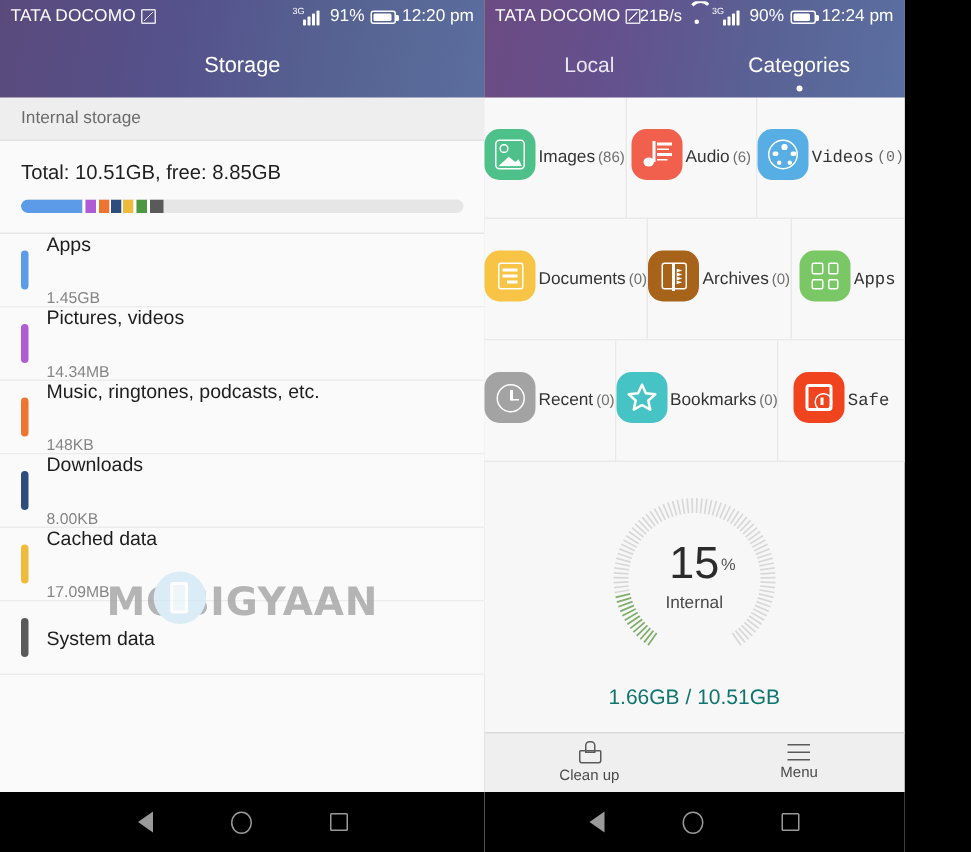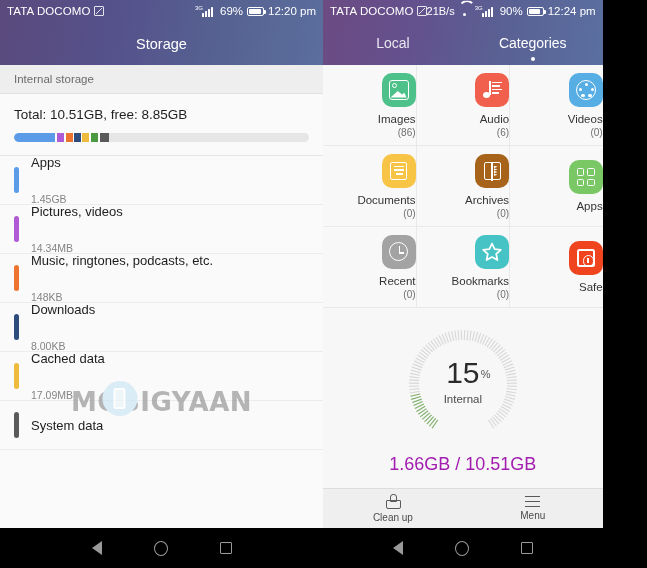--- a/index.html
+++ b/index.html
@@ -128,25 +128,25 @@
     width:35px; height:35px; border-radius:50%; background:#cfe7f5;
     display:flex; align-items:center; justify-content:center;
   }
   .wm-phone { width:12px; height:21px; border:2px solid #ffffff; border-radius:2px; background:#eaf5fb; }
 
   
   .grid { background:#f7f7f7; }
   .grid-row { display:flex; }
   .cell {
     flex:1; height:81px;
-    display:flex; flex-direction:column; align-items:flex-end; justify-content:center;
+    display:flex; flex-direction:row; align-items:center; justify-content:center;
     border-right:1px solid #e9e9e9; border-bottom:1px solid #e9e9e9;
     background:#f8f8f8; gap:2px;
   }
-  .cell:last-child { border-right:none; }
+  .cell:last-child { border-right:none;font-family:Liberation Mono, monospace; }
   .icon-sq {
     width:34px; height:34px; border-radius:10px;
     display:flex; align-items:center; justify-content:center; margin-bottom:4px;
   }
   .cell-label { font-size:11.5px; color:#343434; }
   .cell-count { font-size:10px; color:#6f6f6f; }
 
   
   .gl { position:relative; width:20px; height:20px; }
   .gl-img { border:1.8px solid #fff; border-radius:3px; }
@@ -184,21 +184,21 @@
   }
   .gauge { position:relative; width:112px; height:112px; }
   .gauge-center {
     position:absolute; left:0; top:0; right:0; bottom:0;
     display:flex; flex-direction:column; align-items:center; justify-content:center; gap:1px;
     padding-bottom:4px;
   }
   .gauge-pct { font-size:30px; color:#2b2b2b; font-weight:300; position:relative; line-height:30px; }
   .gauge-pct sup { font-size:11px; position:absolute; top:1px; right:-11px; color:#555; }
   .gauge-label { font-size:11.5px; color:#4a4a4a; margin-top:4px; }
-  .gauge-sub { font-size:18px; color:#a21caf; margin-top:14px;text-align:center; }
+  .gauge-sub { font-size:14px; color:#0f766e; margin-top:14px;text-align:center; }
 
   
   .toolbar {
     flex:0 0 40px; height:40px; display:flex; align-items:center;
     background:#efefef; border-top:1px solid #dcdcdc;
   }
   .tb-btn {
     flex:1; display:flex; flex-direction:column; align-items:center; justify-content:center; gap:3px;
   }
   .tb-label { font-size:10px; color:#4b4b4b; }
@@ -231,21 +231,21 @@
       </span>
       <span class="sb-right">
         <span class="signal">
           <span class="g">3G</span>
           <i></i>
             <i></i>
             <i></i>
             <i></i>
             <i></i>
         </span>
-        <span>69%</span>
+        <span>91%</span>
         <span class="battery">
             <b style="width:12px"></b>
           </span>
         <span>12:20 pm</span>
       </span>
     </div>
 
     <div class="header">
       <span>Storage</span>
     </div>

